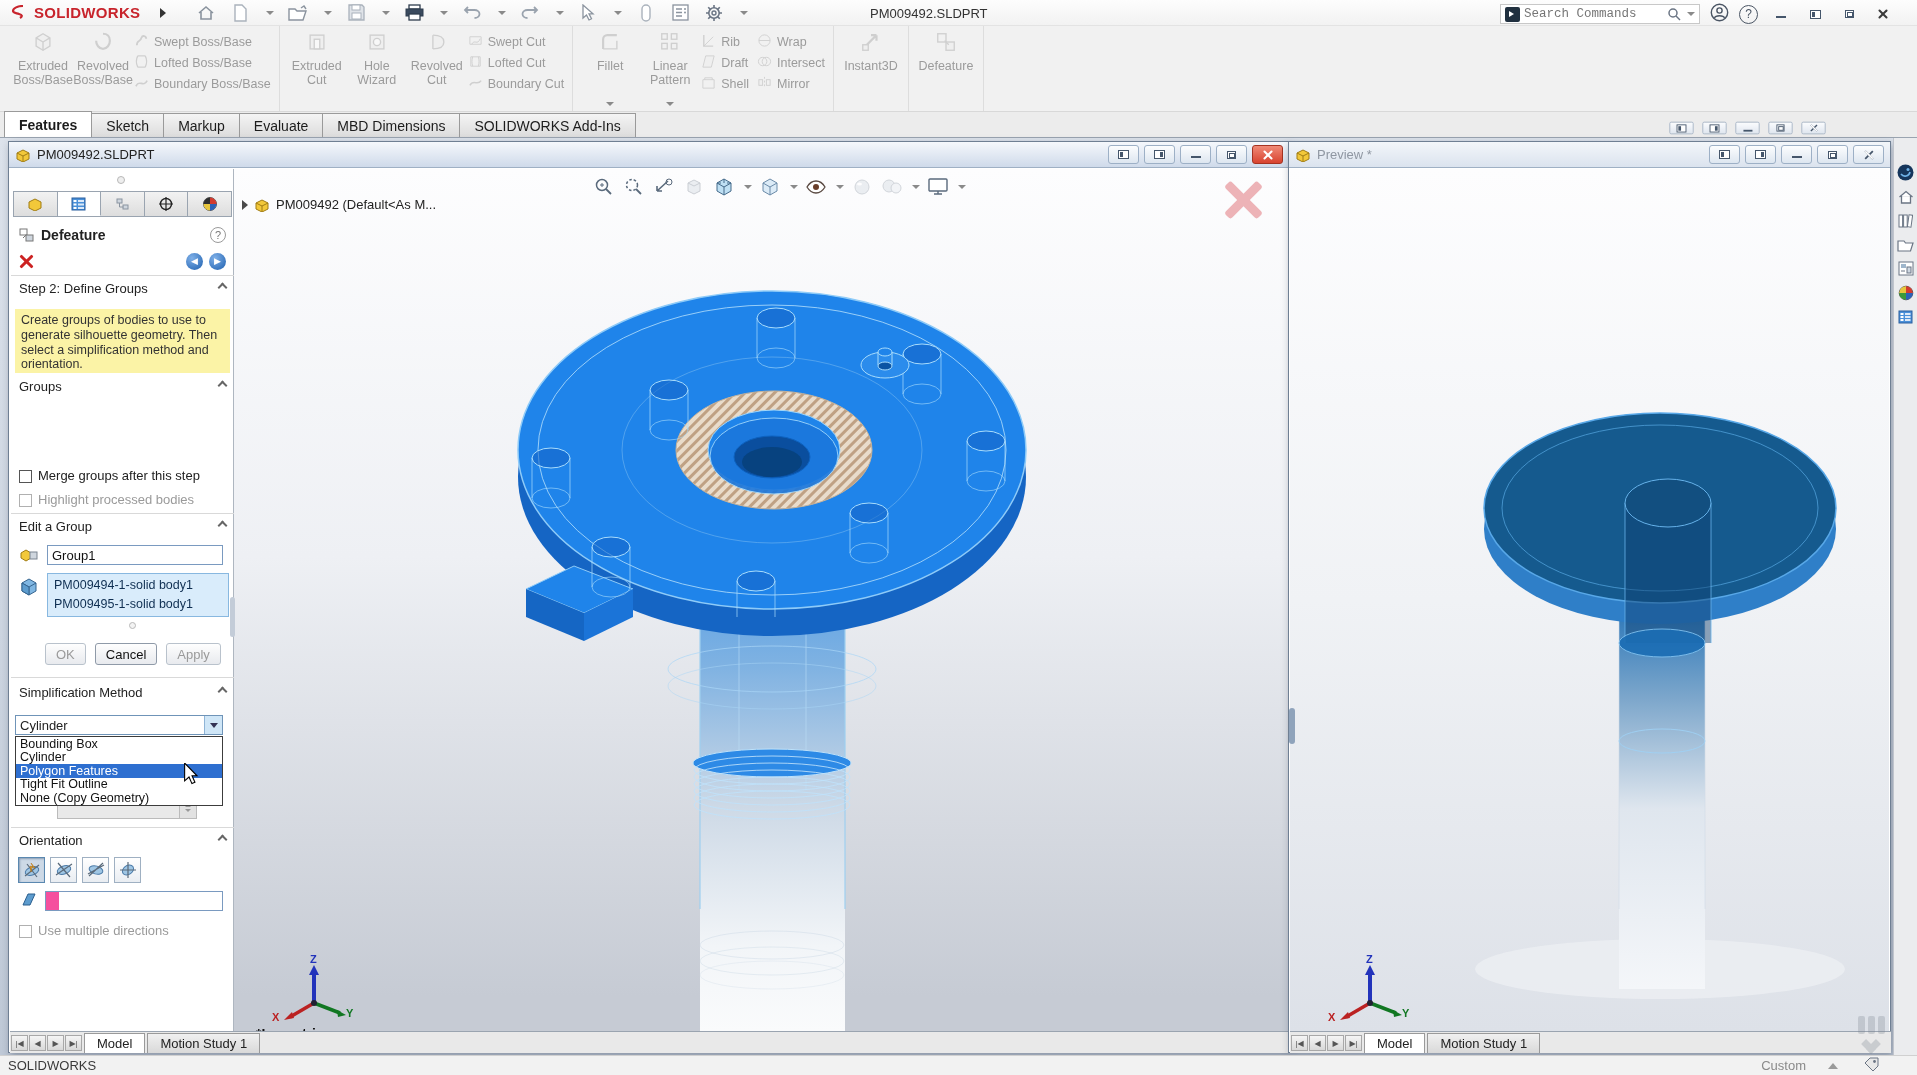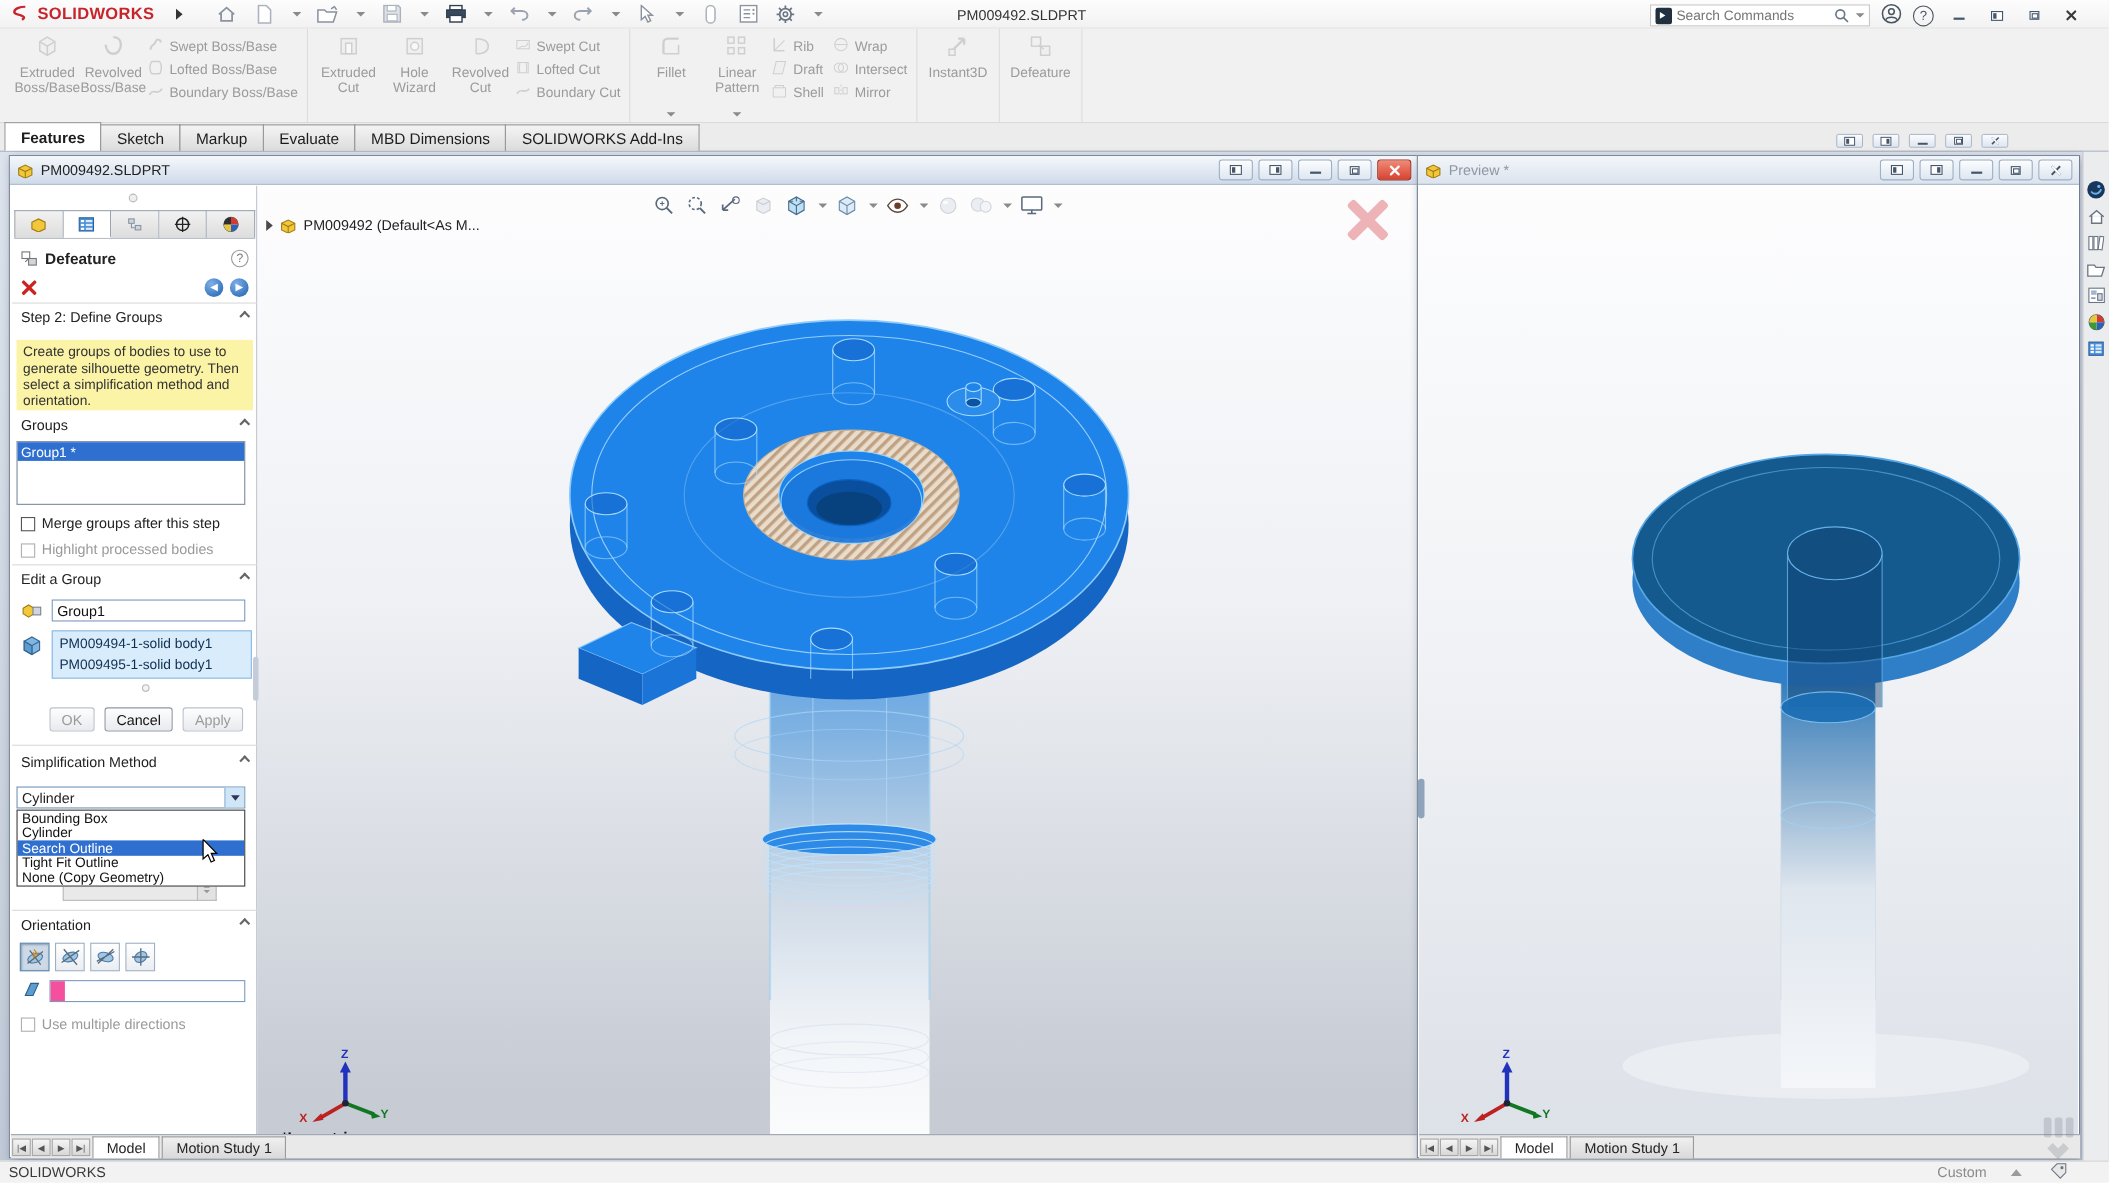--- a/index.html
+++ b/index.html
@@ -10,21 +10,21 @@
 .flex{display:flex;align-items:center}
 
 
 #titlebar{left:0;top:0;width:1917px;height:26px;background:linear-gradient(#fdfdfd,#f2f2f2);border-bottom:1px solid #e3e3e3}
 .brand{color:#c8242c;font-weight:bold;font-size:15px;letter-spacing:.3px}
 .qat{gap:14px}
 .qat .qi{width:20px;height:20px;display:flex;align-items:center;justify-content:center}
 .caret{width:0;height:0;border-left:4px solid transparent;border-right:4px solid transparent;border-top:4px solid #8a8a8a;display:inline-block;margin-left:2px}
 .doc-title-center{font-size:13px;color:#333}
 .searchbox{width:200px;height:20px;border:1px solid #c8c8c8;background:#fff;display:flex;align-items:center;padding:0 4px;gap:4px}
-.searchbox input{border:none;outline:none;flex:1;font-size:12.5px;font-family:Liberation Sans, sans-serif;color:#a21caf;min-width:10px}
+.searchbox input{border:none;outline:none;flex:1;font-size:12.5px;font-family:Liberation Mono, monospace;color:#a21caf;min-width:10px}
 .prompt-tile{width:15px;height:15px;background:#20303f;border-radius:2px;position:relative}
 .prompt-tile::after{content:"";position:absolute;left:4px;top:4px;border-left:5px solid #fff;border-top:3.5px solid transparent;border-bottom:3.5px solid transparent}
 
 
 .glyph{position:relative;display:inline-block}
 .g-min{width:10px;height:9px}.g-min::after{content:"";position:absolute;left:0;bottom:1px;width:10px;height:2px;background:#45566b}
 .g-rest{width:9px;height:8px;border:1px solid #45566b;background:#fff}.g-rest::after{content:"";position:absolute;left:1px;top:1px;width:4px;height:3px;border:1px solid #45566b}
 .g-splitl{width:11px;height:9px;border:1px solid #45566b;background:#fff}.g-splitl::after{content:"";position:absolute;left:1px;top:1px;bottom:1px;width:3px;background:#45566b}
 .g-splitr{width:11px;height:9px;border:1px solid #45566b;background:#fff}.g-splitr::after{content:"";position:absolute;right:1px;top:1px;bottom:1px;width:3px;background:#45566b}
 .g-close{width:10px;height:10px}.g-close::before,.g-close::after{content:"";position:absolute;left:4px;top:-1px;width:2px;height:12px;background:#fff;border-radius:1px}
@@ -535,23 +535,20 @@
       <div class="sechead" style="top:112px">
           <span>Step 2: Define Groups</span>
           <span class="chev"></span>
         </div>
       <div class="ybox">Create groups of bodies to use to generate silhouette geometry. Then select a simplification method and orientation.</div>
 
       <div class="sechead" style="top:210px">
           <span>Groups</span>
           <span class="chev"></span>
         </div>
-      <div class="listbox">
-        <div class="lrow-sel">Group1 *</div>
-      </div>
       <div class="ckrow" style="top:297px">
         <span class="ck"></span>
         <span>Merge groups after this step</span>
       </div>
       <div class="ckrow" style="top:321px">
         <span class="ck dis"></span>
         <span class="dis-t">Highlight processed bodies</span>
       </div>
       <div class="pdiv" style="top:344px"></div>
 
@@ -594,21 +591,21 @@
       <div class="spinrow">
         <span class="spinfld"></span>
         <span class="spinstep">
             <i class="u"></i>
             <i class="d"></i>
           </span>
       </div>
       <div class="ddlist">
         <div class="opt">Bounding Box</div>
         <div class="opt">Cylinder</div>
-        <div class="opt sel">Search Outline</div>
+        <div class="opt sel">Polygon Features</div>
         <div class="opt">Tight Fit Outline</div>
         <div class="opt">None (Copy Geometry)</div>
       </div>
       <svg class="cursor-svg" style="left:172px;top:594px" width="17" height="22" viewBox="0 0 12 16">
           <path d="M1 0v13l3.2-2.8L6.3 15l2.2-1-2.1-4.7H10z" fill="#fff" stroke="#000" stroke-width=".8"></path>
         </svg>
       <div class="pdiv" style="top:658px"></div>
 
       <div class="sechead" style="top:664px">
           <span>Orientation</span>

